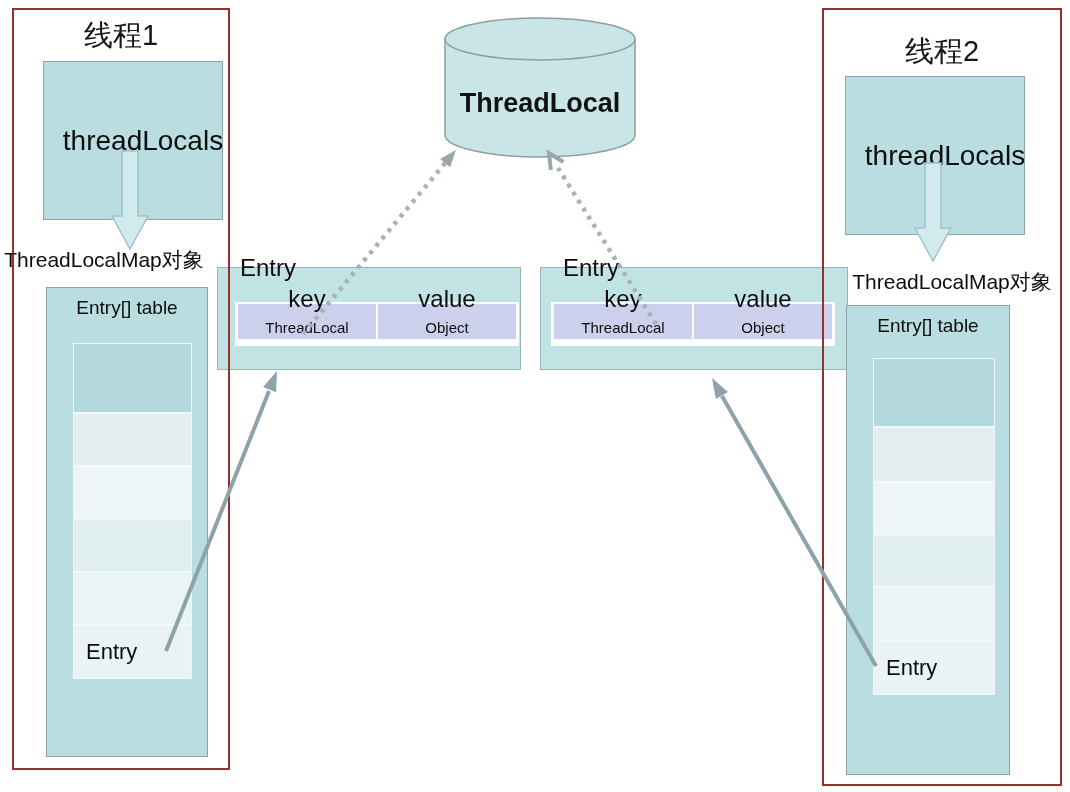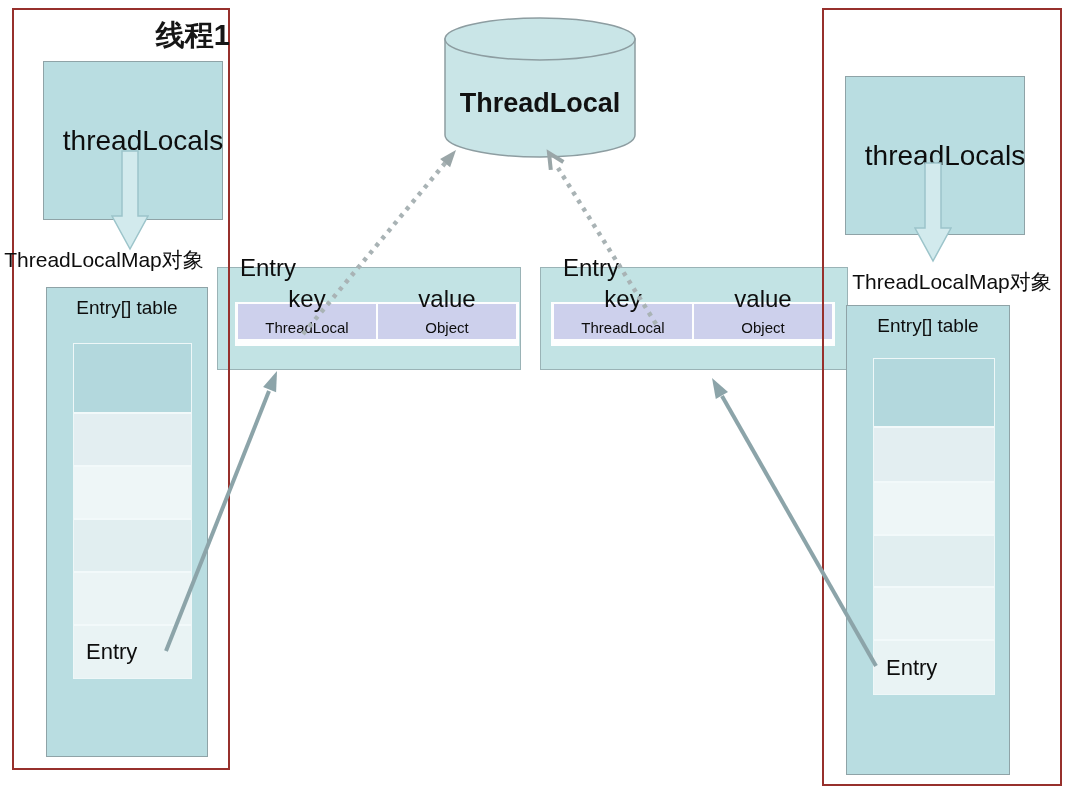--- a/index.html
+++ b/index.html
@@ -3,21 +3,21 @@
 <meta charset="utf-8">
 <style>
   html,body{margin:0;padding:0;background:#fff;}
   #stage{
     position:relative;width:1070px;height:792px;background:#ffffff;overflow:hidden;
     font-family:"Liberation Sans","DejaVu Sans",sans-serif;color:#111;
   }
   .abs{position:absolute;}
   
   .panel{border:2px solid #97302c;background:transparent;z-index:5;pointer-events:none;}
-  .thread-title{text-align:right;font-size:29px;color:#161616;z-index:6;font-weight:bold;}
+  .thread-title{text-align:center;font-size:29px;color:#161616;z-index:6;}
   
   .bluebox{background:#b9dde1;border:1px solid #8fa3a7;z-index:4;}
   .tl-label{width:100%;text-align:left;font-size:28px;color:#0d0d0d;padding-left:20px;}
   .map-label{font-size:21px;text-align:center;color:#0d0d0d;z-index:6;white-space:nowrap;}
   
   .table{background:#b9dde1;border:1px solid #8fa3a7;z-index:4;}
   .table-header{position:absolute;top:9px;left:0;width:100%;text-align:center;font-size:19px;color:#0d0d0d;}
   .stack{position:absolute;border:1px solid #eef7f8;}
   .cell{width:100%;box-sizing:border-box;border-bottom:2px solid #f2f9fa;}
   .cell:last-child{border-bottom:none;}
@@ -69,20 +69,21 @@
       <div class="cell" style="height:53px;"></div>
       <div class="cell" style="height:53px;"></div>
       <div class="cell" style="height:53px;"></div>
       <div class="cell" style="height:52px;">
         <div class="entry-cell-label">Entry</div>
       </div>
     </div>
   </div>
 
   <div class="abs panel" style="left:822px;top:8px;width:236px;height:774px;"></div>
+  <div class="abs thread-title" style="left:822px;top:32px;width:240px;">线程2</div>
 
   <div class="abs bluebox" style="left:845px;top:76px;width:178px;height:157px;display:flex;align-items:center;justify-content:center;">
     <div class="tl-label">threadLocals</div>
   </div>
 
   <svg class="abs downarrow" style="left:914px;top:162px;" width="38" height="102" viewBox="0 0 38 102">
     <polygon points="11,1 27,1 27,66 37,66 19,99 1,66 11,66" fill="#d2eaed" stroke="#9cc4ca" stroke-width="1.5"></polygon>
   </svg>
 
   <div class="abs map-label" style="left:852px;top:268px;width:200px;">ThreadLocalMap对象</div>

